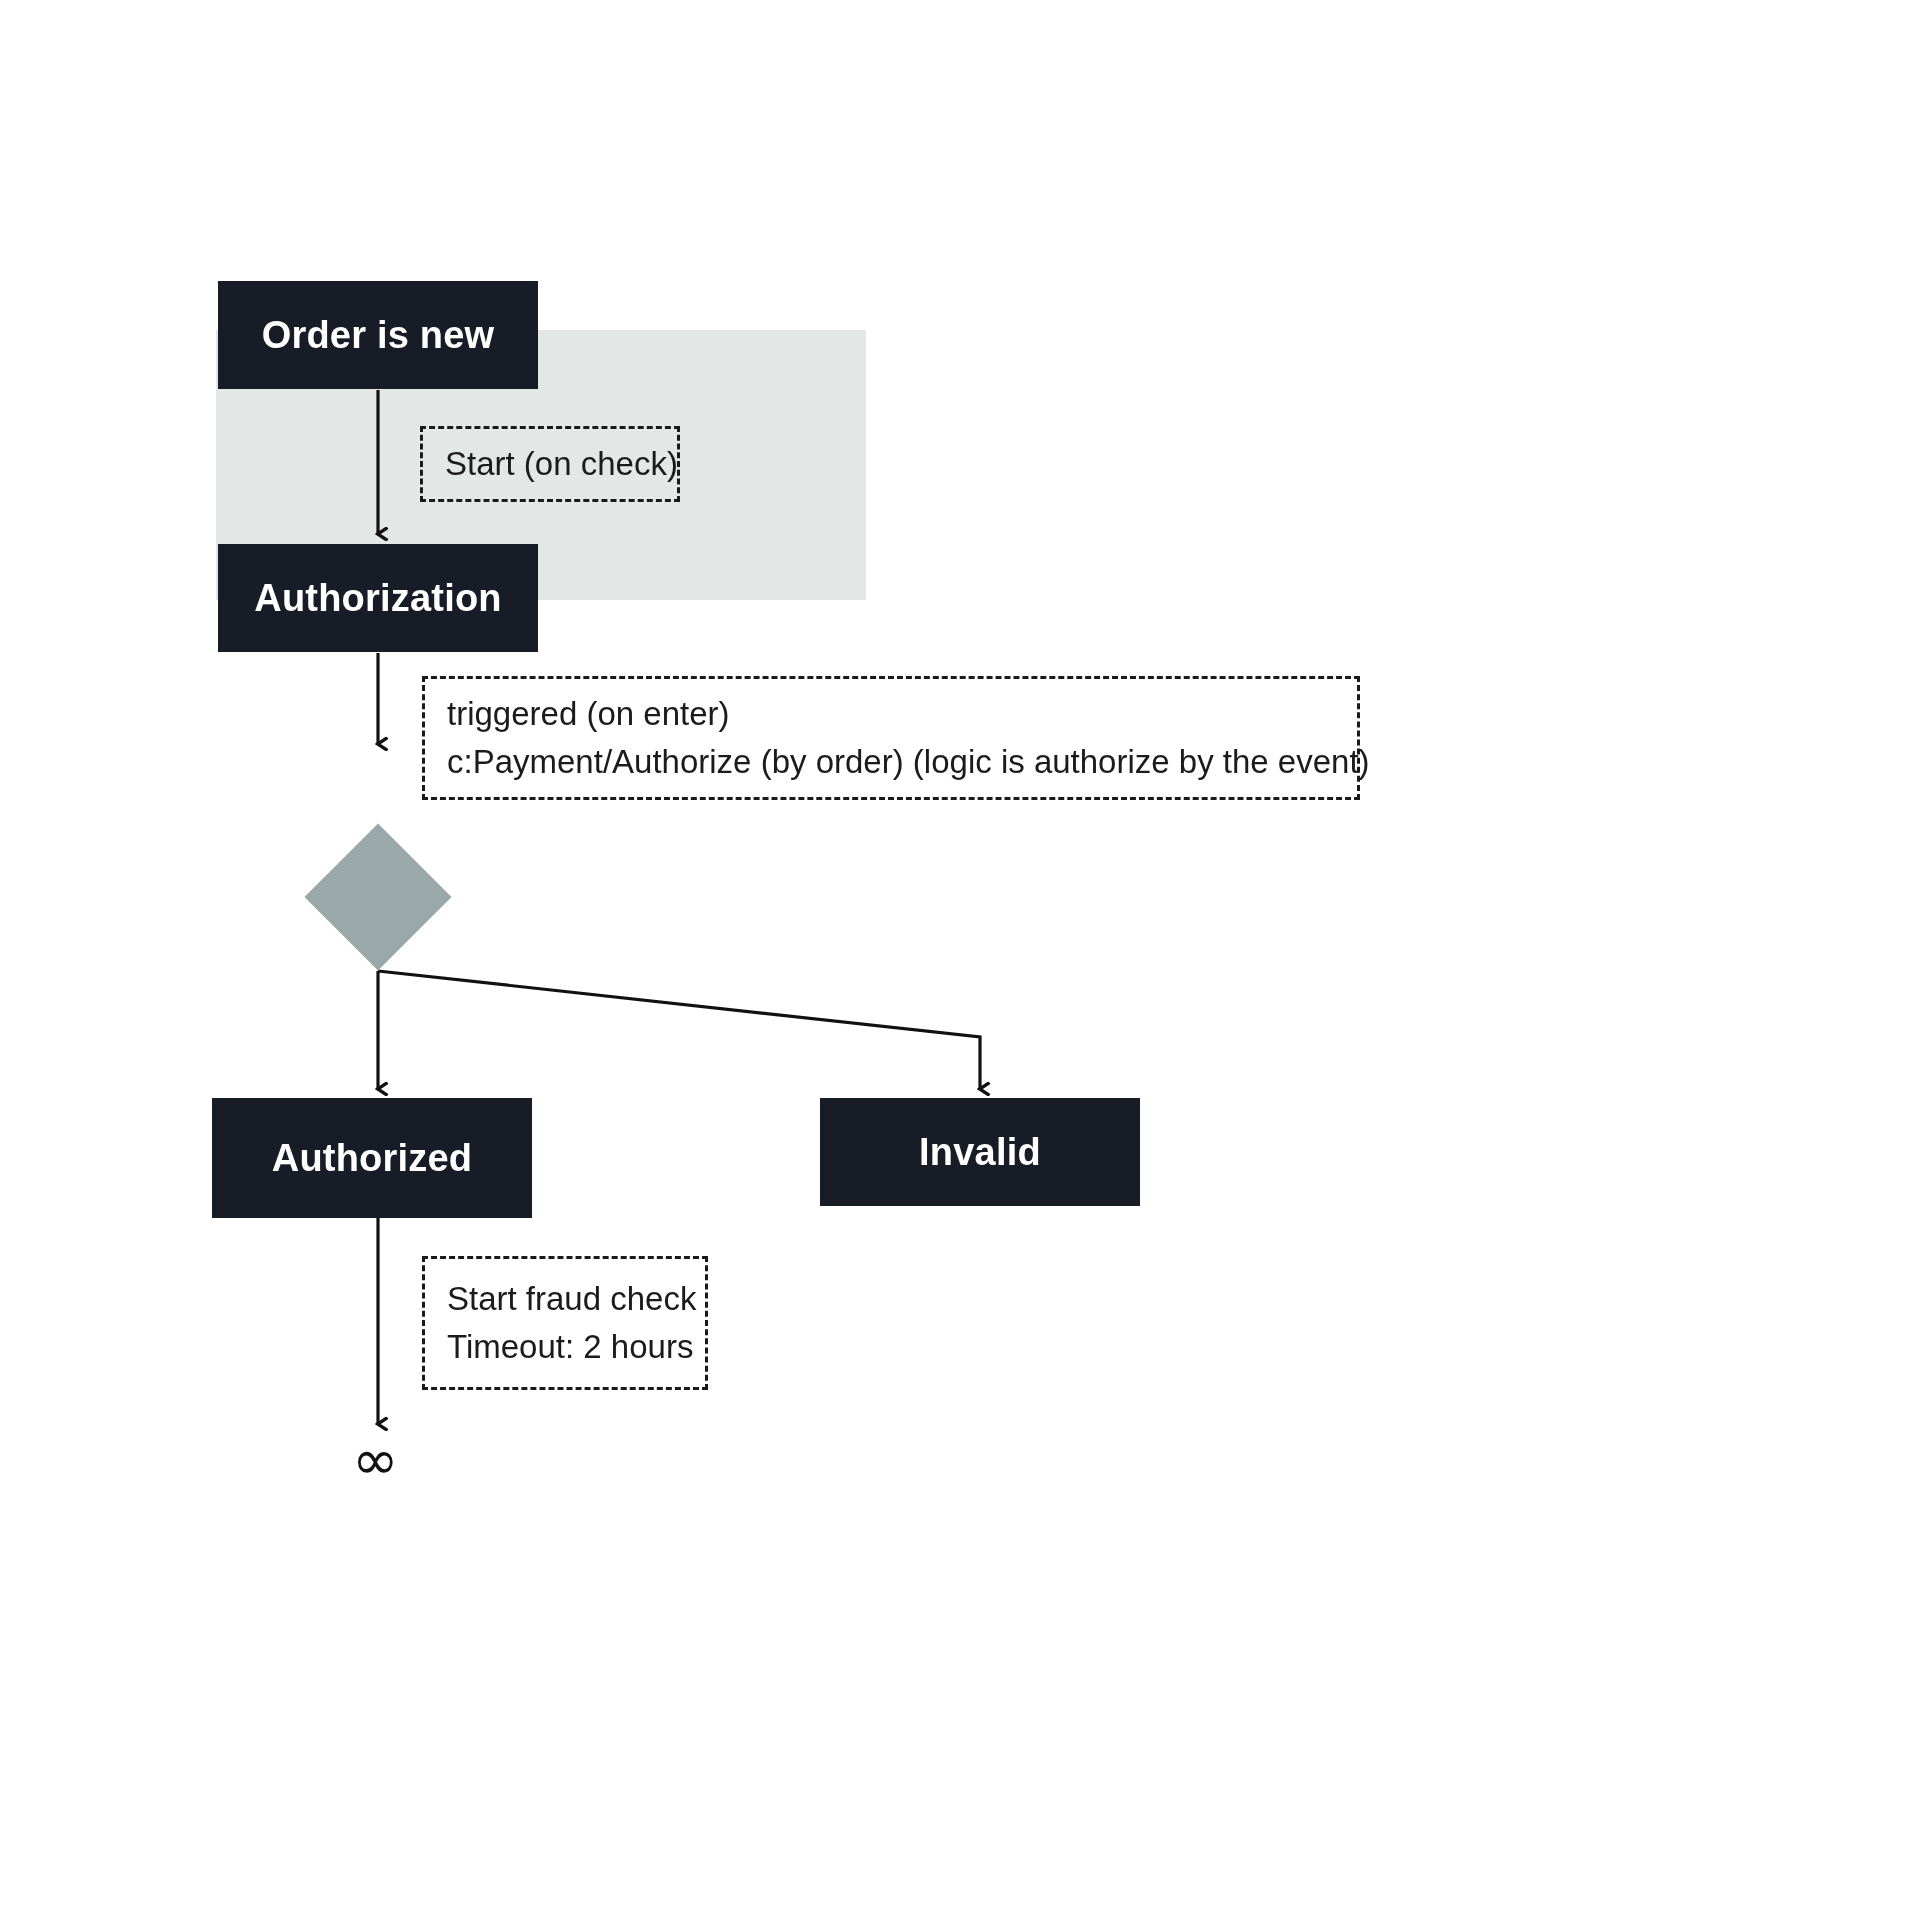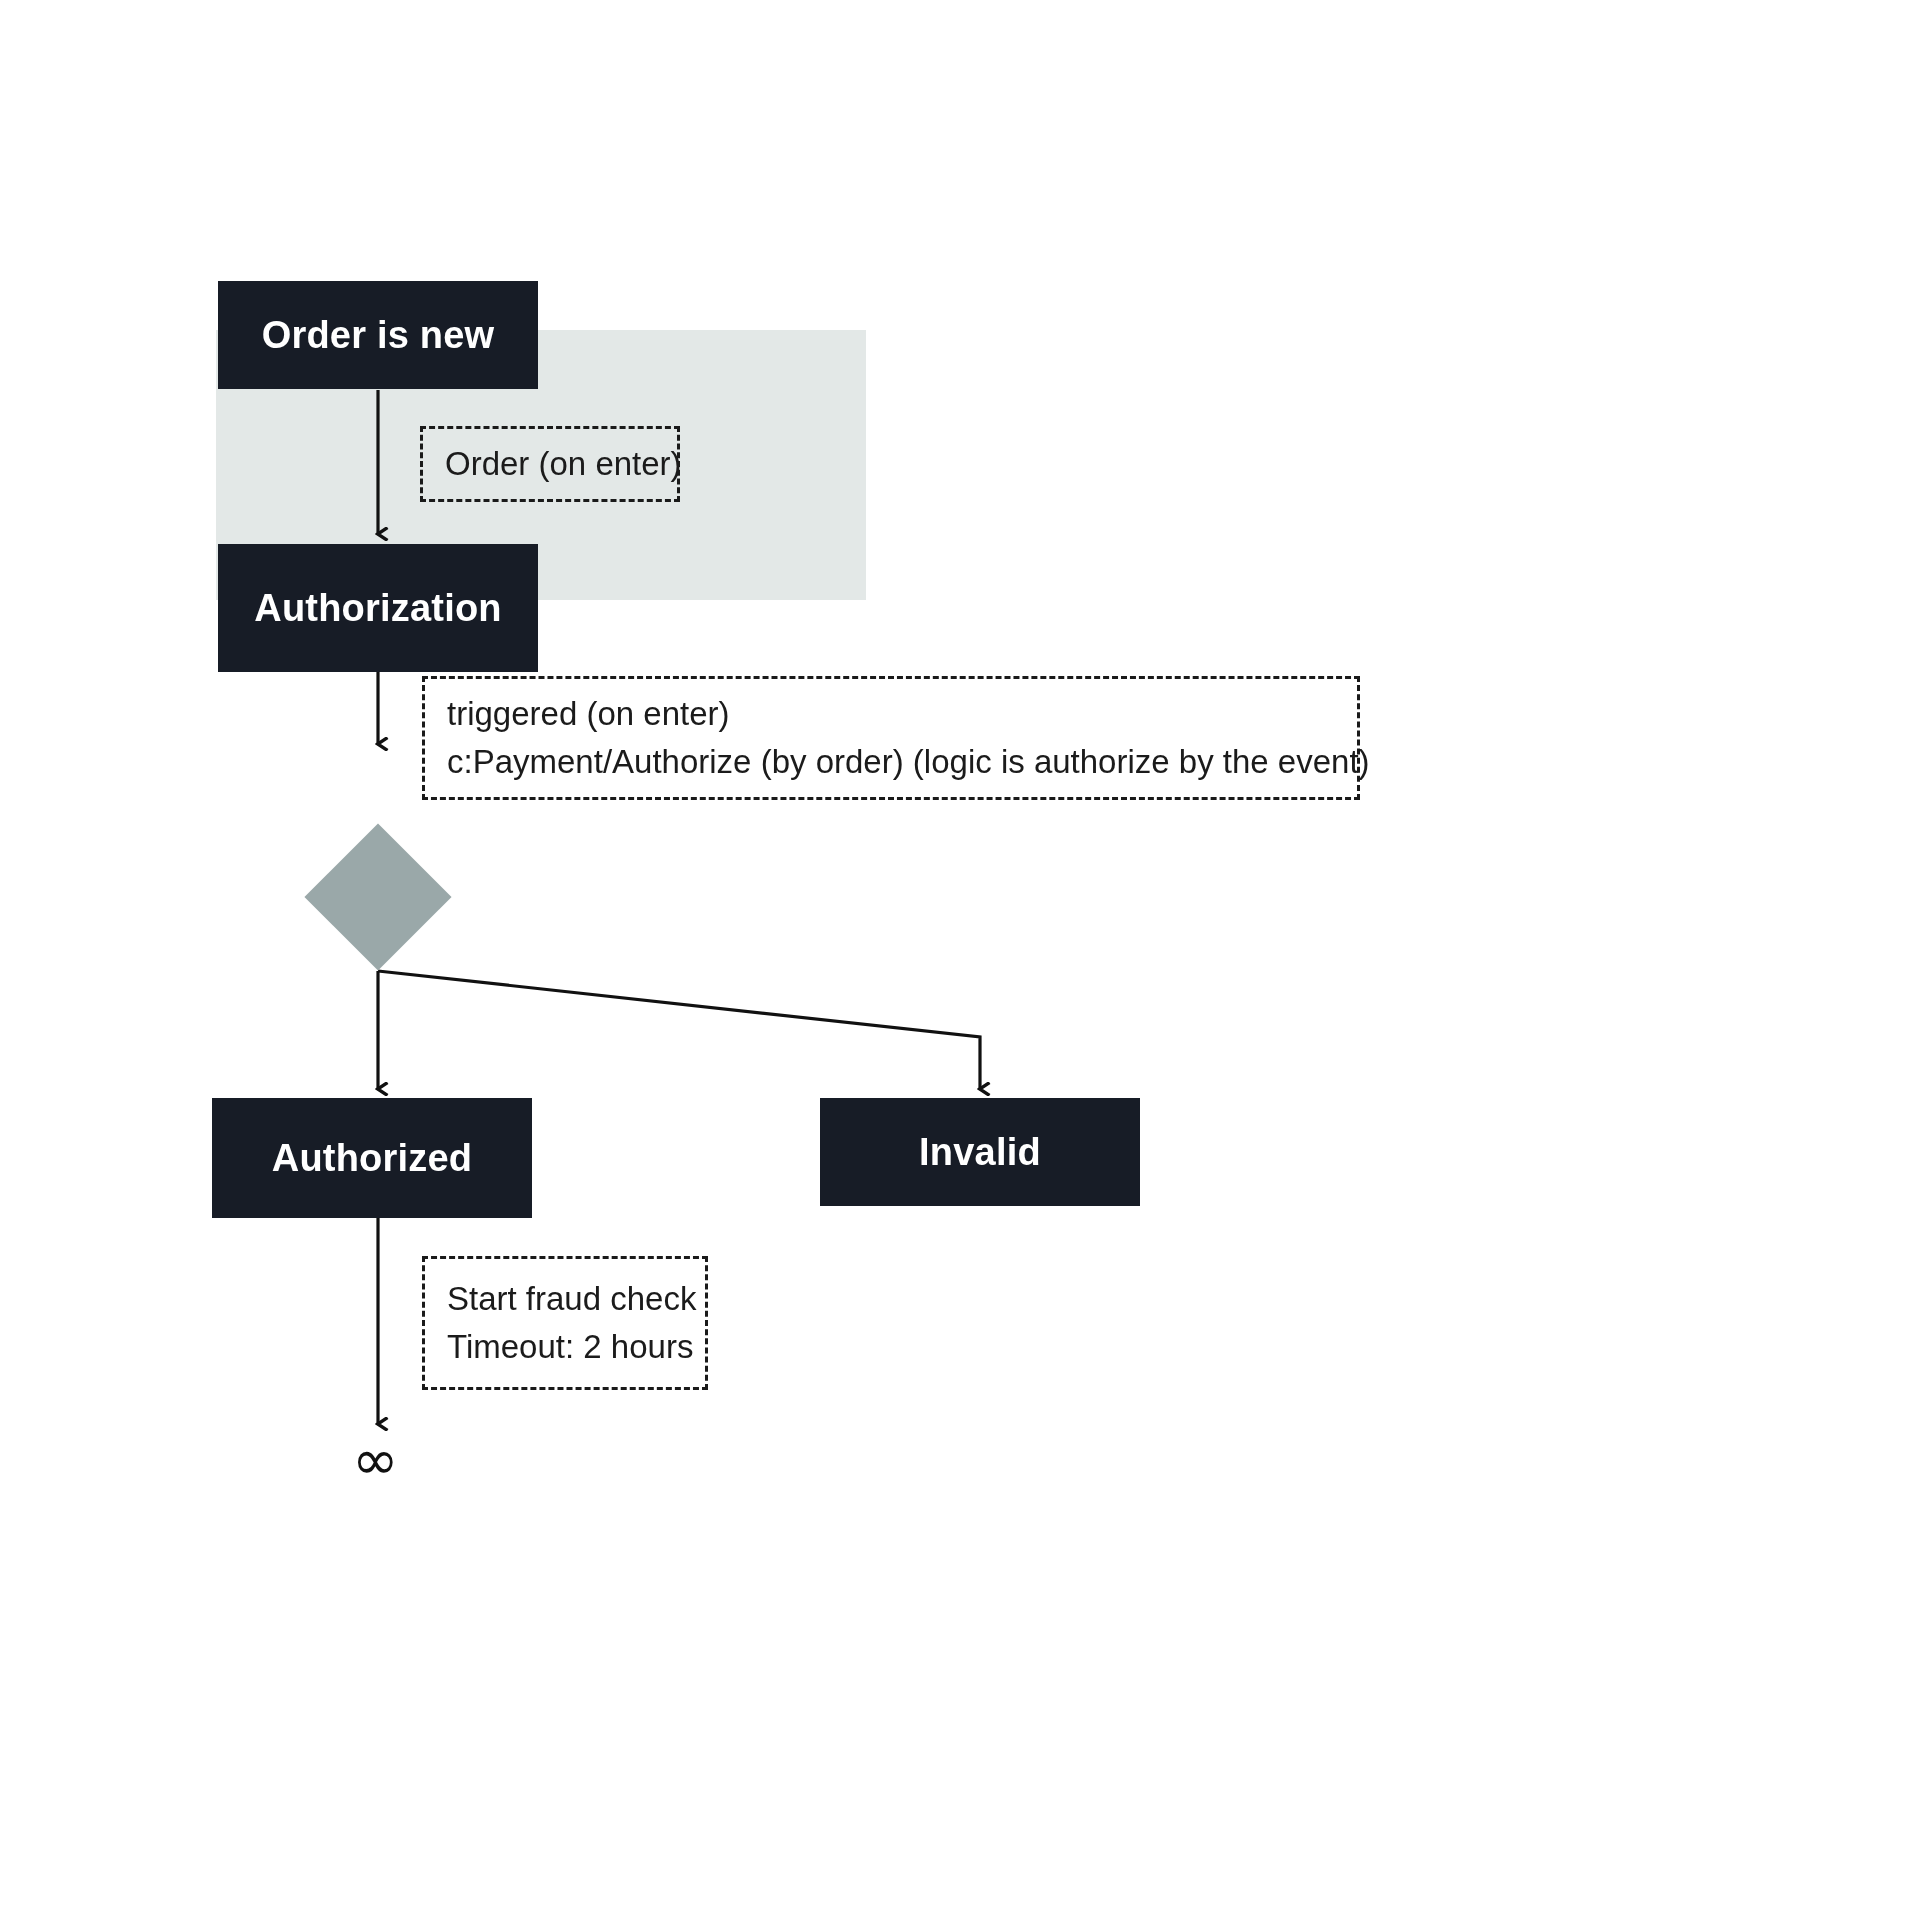--- a/index.html
+++ b/index.html
@@ -103,24 +103,24 @@
     <g>
       <line x1="378" y1="1172" x2="378" y2="1390" stroke="#111111" stroke-width="3.2" marker-end="url(#arrowhead)"></line>
     </g>
   </svg>
 
   <div class="state-box" style="left:218px; top:247px; width:320px; height:108px;">
     <span>Order is new</span>
   </div>
 
   <div class="note-box" style="left:420px; top:392px; width:260px; height:76px;">
-    <span class="note-line">Order (on enter)</span>
+    <span class="note-line">Start (on check)</span>
   </div>
 
-  <div class="state-box" style="left:218px; top:510px; width:320px; height:128px;">
+  <div class="state-box" style="left:218px; top:510px; width:320px; height:108px;">
     <span>Authorization</span>
   </div>
 
   <div class="note-box" style="left:422px; top:642px; width:938px; height:124px;">
     <span class="note-line">triggered (on enter)</span>
     <span class="note-line">c:Payment/Authorize (by order) (logic is authorize by the event)</span>
   </div>
 
   <div class="decision-diamond" style="left:326px; top:811px; width:104px; height:104px;"></div>
 

